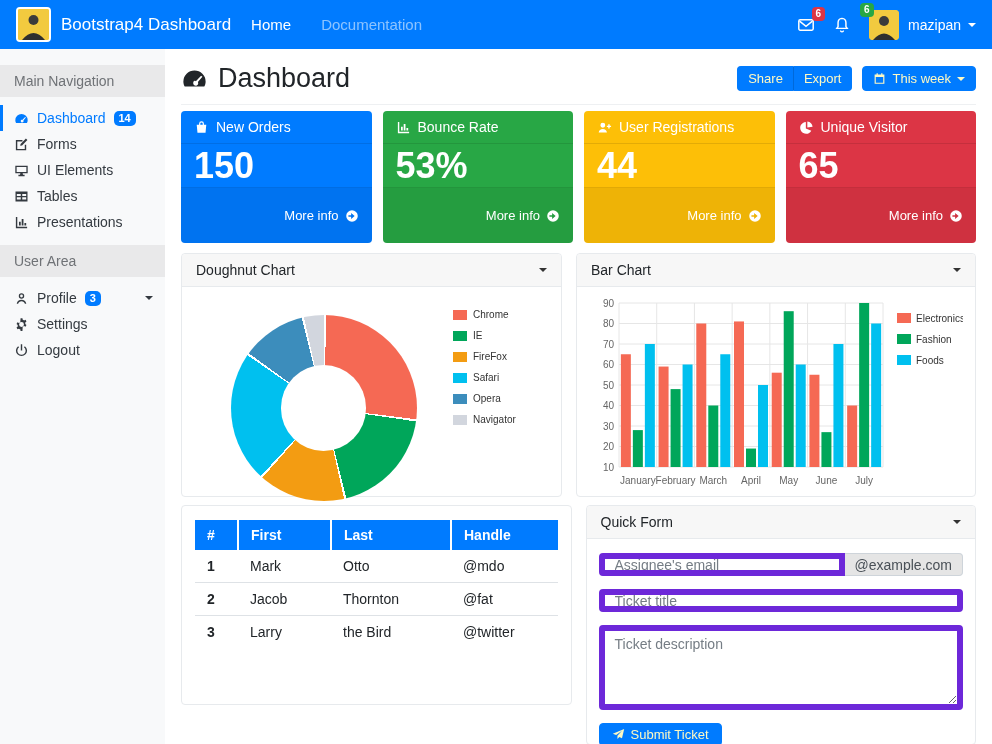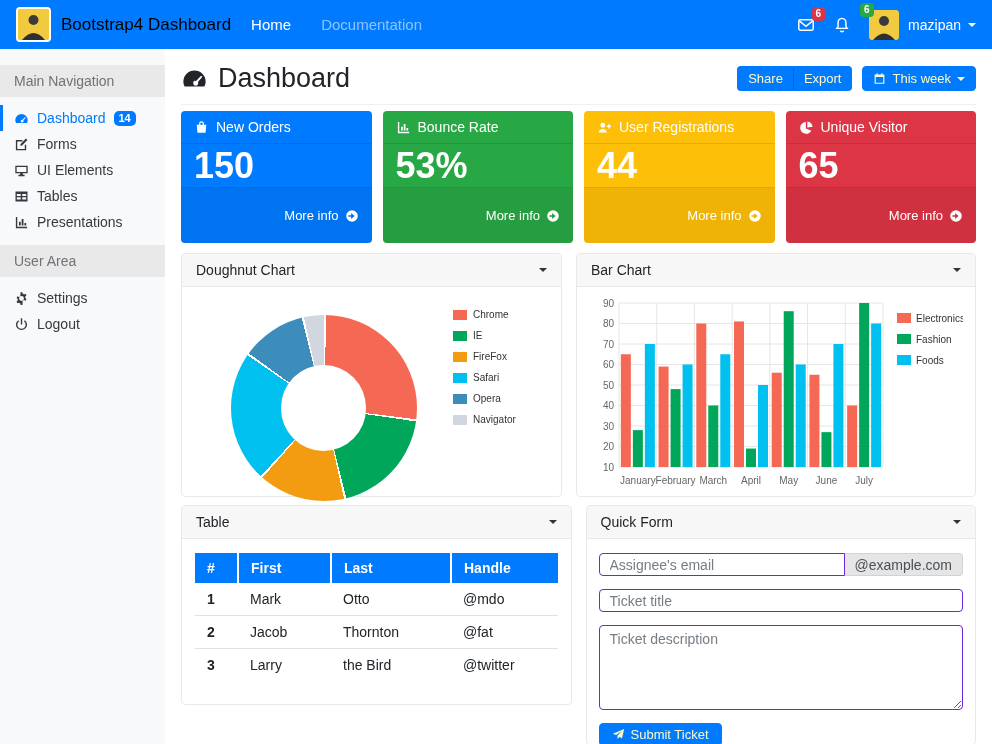--- a/index.html
+++ b/index.html
@@ -3,21 +3,21 @@
 <meta charset="utf-8">
 <style>
   * { margin:0; padding:0; box-sizing:border-box; }
   html,body { width:992px; height:744px; overflow:hidden; background:#fff;
               font-family:"Liberation Sans", sans-serif; }
 
   
   .navbar { height:49px; background:#007bff; display:flex; align-items:center; padding:0 16px; }
   .brand-logo { width:35px; height:35px; border:2px solid #fff; border-radius:4px;
                 background:#f2ca3f; overflow:hidden; flex-shrink:0; }
-  .brand-text { color:#000000; font-size:17px; font-weight:500; margin:0 20px 0 10px; white-space:nowrap; }
+  .brand-text { color:#ffffff; font-size:17px; font-weight:500; margin:0 20px 0 10px; white-space:nowrap; }
   .nav-link { color:#fff; font-size:15px; font-weight:500; margin-right:30px; cursor:pointer; }
   .nav-link.muted { color:rgba(255,255,255,.55); font-weight:400; }
   .nav-right { margin-left:auto; display:flex; align-items:center; }
   .icon-btn { position:relative; color:#fff; margin-right:18px; cursor:pointer; display:flex; }
   .icon-btn svg { width:18px; height:18px; }
   .badge { font-size:10px; font-weight:700; color:#fff; border-radius:4px; padding:2px 4px; line-height:1; }
   .badge-danger { background:#dc3545; }
   .badge-success { background:#28a745; }
   .badge-primary { background:#007bff; }
   .floating-badge { position:absolute; top:-9px; right:-10px; }
@@ -91,21 +91,21 @@
   thead th { background:#007bff; color:#fff; text-align:left; font-weight:700; padding:7px 12px;
              border-right:2px solid #fff; }
   thead th:last-child { border-right:0; }
   tbody td { padding:8px 12px; border-bottom:1px solid #dee2e6; }
   tbody tr:last-child td { border-bottom:0; }
   tbody td.row-num { font-weight:700; }
 
   .form-card { height:240px; }
   .form-body { padding:14px 12px 2px; }
   .form-row { margin-bottom:13px; display:flex; }
-  .form-control { width:100%; height:23px; border:1px solid #6d28d9; border-radius:4px; padding:2px 10px;
+  .form-control { width:100%; height:23px; border:6px solid #6d28d9; border-radius:4px; padding:2px 10px;
                   font-size:14px; color:#495057; font-family:"Liberation Sans",sans-serif; outline:none; }
   .form-control::placeholder { color:#757d85; }
   .input-group .form-control { border-radius:4px 0 0 4px; }
   .input-addon { background:#e5e5e5; border:1px solid #ced4da; border-left:0; border-radius:0 4px 4px 0;
                  padding:2px 10px; font-size:14px; color:#495057; display:flex; align-items:center; white-space:nowrap; }
   textarea.form-control { height:85px; resize:vertical; padding:5px 10px; }
   .submit-row { margin-bottom:0; }
   .submit-btn { height:23px; padding:3px 12px; }
 
   svg { display:block; }
@@ -187,20 +187,28 @@
       <div class="side-item">
         <svg viewBox="0 0 16 16" fill="currentColor">
           <path d="M2 2h1.5v10.5H14V14H2V2zm3.3 9.3h1.9V7.2H5.3v4.1zm2.9 0h1.9V4.2H8.2v7.1zm2.9 0H13V8.4h-1.9v2.9z"></path>
         </svg>
         <span>Presentations</span>
       </div>
     </div>
 
     <div class="side-header">User Area</div>
     <div class="side-list">
+      <div class="side-item">
+        <svg viewBox="0 0 16 16" fill="currentColor">
+          <path d="M8 2.4a2.9 2.9 0 1 1 0 5.8 2.9 2.9 0 0 1 0-5.8zm0 1.4a1.5 1.5 0 1 0 0 3 1.5 1.5 0 0 0 0-3zM2.9 13.6c.4-2.7 2.5-4.2 5.1-4.2s4.7 1.5 5.1 4.2h-1.5c-.4-1.8-1.8-2.8-3.6-2.8s-3.2 1-3.6 2.8H2.9z"></path>
+        </svg>
+        <span>Profile</span>
+        <span class="badge badge-primary">3</span>
+        <span class="caret-down side-caret"></span>
+      </div>
       <div class="side-item">
         <svg viewBox="0 0 16 16" fill="currentColor">
           <path d="M7 1.2h2l.3 1.7c.5.1 1 .4 1.4.7l1.6-.6 1 1.8-1.3 1.1c.1.5.1 1 0 1.5l1.3 1.1-1 1.8-1.6-.6c-.4.3-.9.6-1.4.7L9 14.8H7l-.3-1.7c-.5-.1-1-.4-1.4-.7l-1.6.6-1-1.8 1.3-1.1a5 5 0 0 1 0-1.5L2.7 7.5l1-1.8 1.6.6c.4-.3.9-.6 1.4-.7L7 1.2zM8 5.4A2.6 2.6 0 1 0 8 10.6 2.6 2.6 0 0 0 8 5.4z"></path>
         </svg>
         <span>Settings</span>
       </div>
       <div class="side-item">
         <svg viewBox="0 0 16 16" fill="currentColor">
           <path d="M7.25 1.3h1.5V8h-1.5V1.3zM4.4 3.4l1 1.2a4.4 4.4 0 1 0 5.2 0l1-1.2a5.9 5.9 0 1 1-7.2 0z"></path>
         </svg>
@@ -405,24 +413,20 @@
               <text x="327" y="48" font-size="10" fill="#333" font-family="Liberation Sans, sans-serif">Fashion</text>
               <rect x="308" y="60" width="14" height="10" fill="#00c0ef"></rect>
               <text x="327" y="69" font-size="10" fill="#333" font-family="Liberation Sans, sans-serif">Foods</text>
             </svg>
           </div>
       </div>
     </div>
 
     <div class="bottom-row">
       <div class="card table-card">
-        <div class="card-header">
-          <span>Table</span>
-          <span class="caret-down card-caret"></span>
-        </div>
         <div class="table-body">
           <table>
             <thead>
                 <tr id="table-head-row">
                   <th style="width: 43px;">#</th>
                   <th style="width: 93px;">First</th>
                   <th style="width: 120px;">Last</th>
                   <th>Handle</th>
                 </tr>
               </thead>

